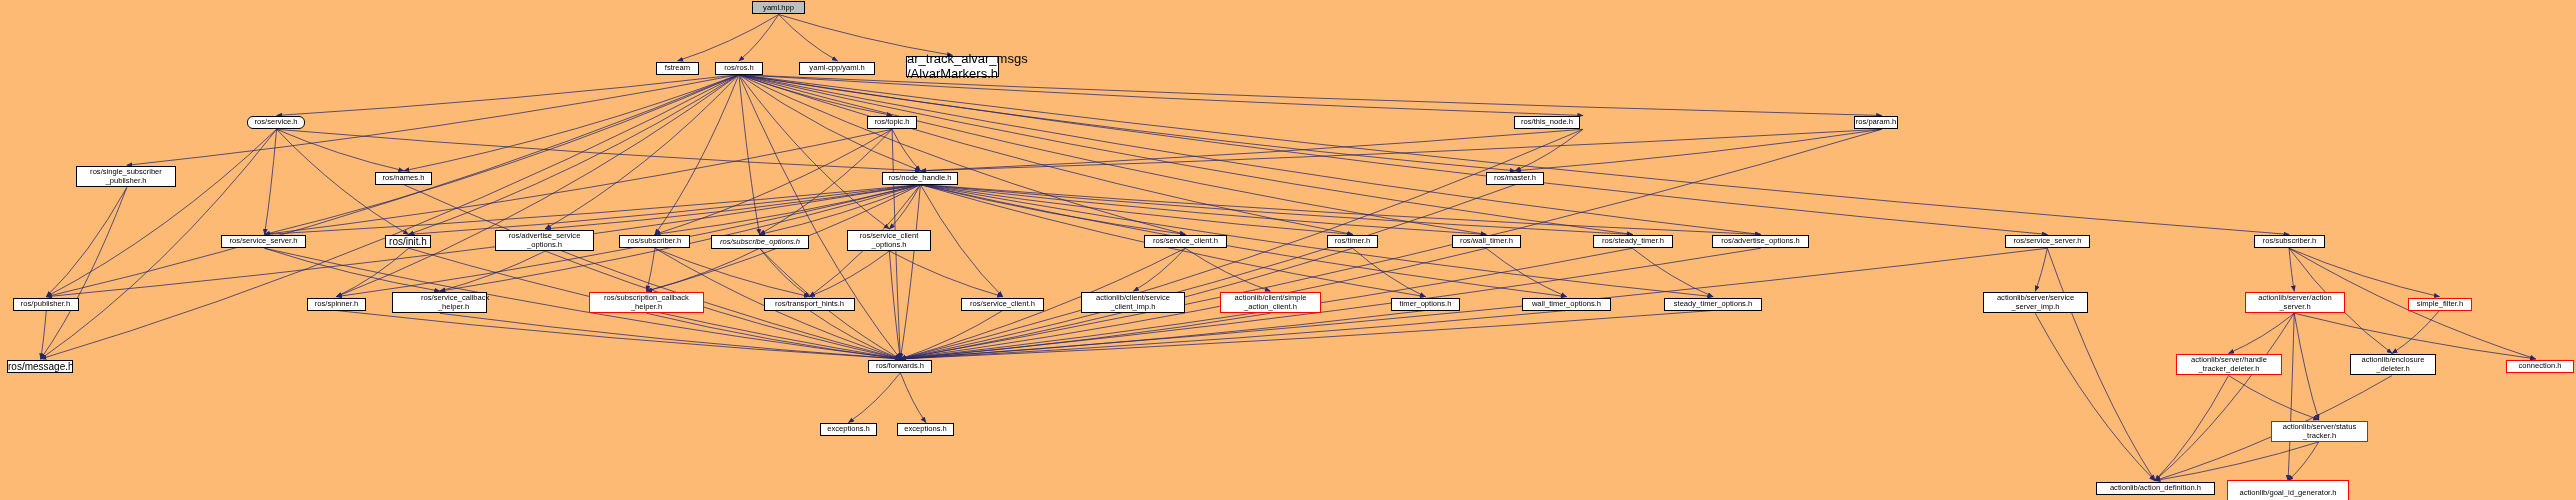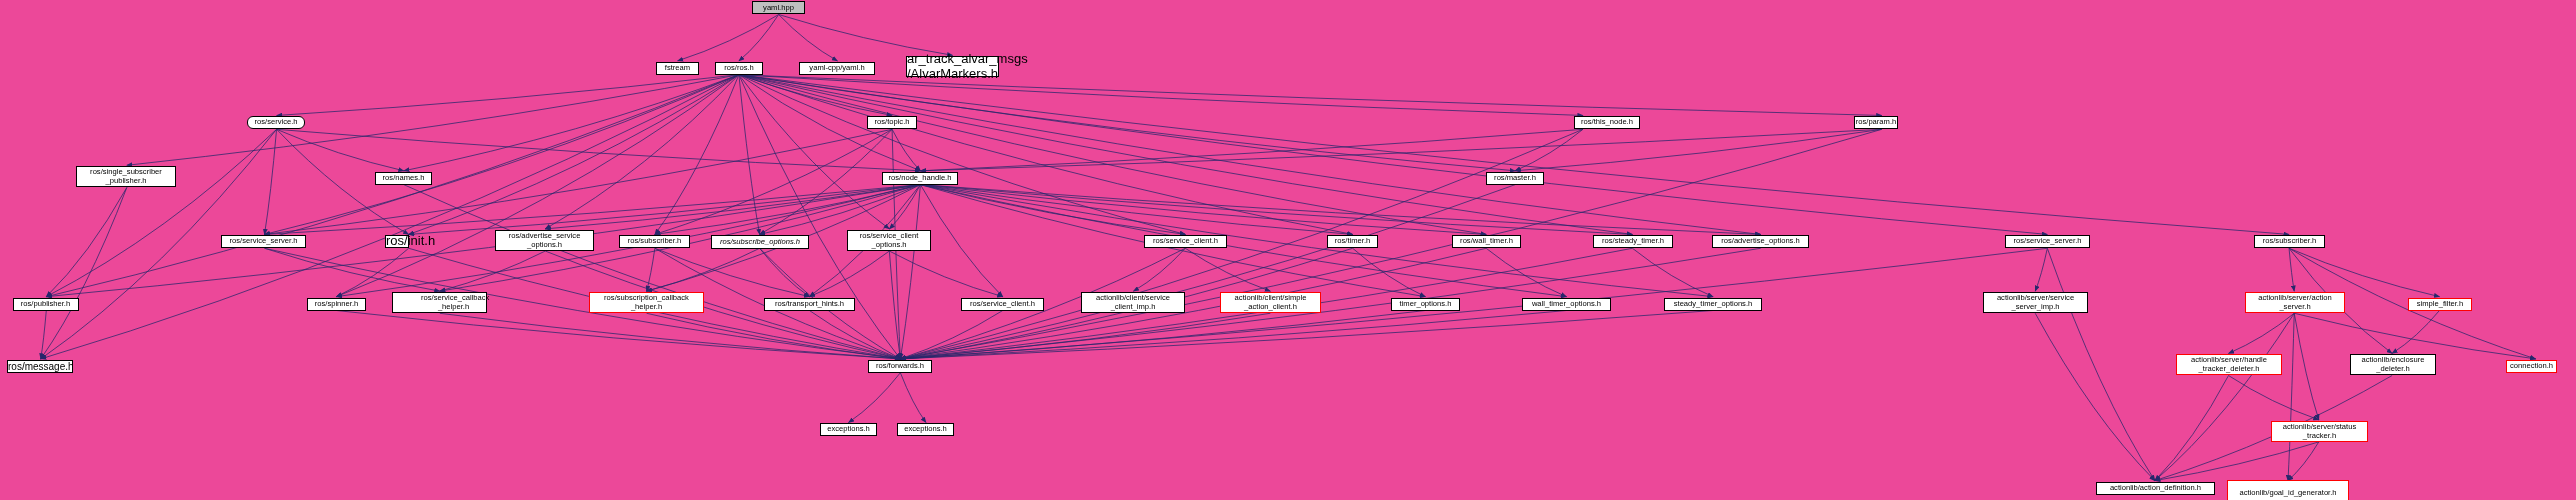--- a/index.html
+++ b/index.html
@@ -1,16 +1,16 @@
 <!DOCTYPE html>
 <html style="font-size:11px"><head>
 <meta charset="utf-8">
 <style>
   html,body{margin:0;padding:0;background:#ffffff;}
-  #canvas{position:relative;width:2576px;height:500px;background:#ec4899;
+  #canvas{position:relative;width:2576px;height:500px;background:#fdba74;
           font-family:"Liberation Sans", sans-serif;overflow:hidden;}
   svg#edges{position:absolute;left:0;top:0;width:2576px;height:500px;}
   .node{position:absolute;box-sizing:border-box;
         display:flex;align-items:center;justify-content:center;
         text-align:center;line-height:1.12;
         color:#000000;background:#ffffff;border:0.7px solid #000000;
         white-space:pre-line;}
   .node.root{background:#bfbfbf;border:0.7px solid #000000;}
   .node.red{border:0.7px solid #ff0000;}
   .node span{display:block;width:100%;padding:0 1.4px;}
@@ -157,29 +157,29 @@
   </svg>
   <div id="node-layer">
       <div class="node root" style="left: 752px; top: 1.4px; width: 53px; height: 13px; font-size: 7.6px;"><span>yaml.hpp</span></div>
       <div class="node" style="left: 656px; top: 62px; width: 43px; height: 13px; font-size: 7.6px;"><span>fstream</span></div>
       <div class="node" style="left: 715px; top: 62px; width: 48px; height: 13px; font-size: 7.6px; border-width: 1.4px;"><span>ros/ros.h</span></div>
       <div class="node" style="left: 799px; top: 62px; width: 76px; height: 13px; font-size: 7.6px;"><span>yaml-cpp/yaml.h</span></div>
       <div class="node" style="left: 906px; top: 56px; width: 93px; height: 21.4px; font-size: 13px;"><span>ar_track_alvar_msgs
 /AlvarMarkers.h</span></div>
       <div class="node" style="left: 247px; top: 116px; width: 58px; height: 13px; font-size: 7.6px; border-radius: 6px;"><span>ros/service.h</span></div>
       <div class="node" style="left: 867px; top: 116px; width: 50px; height: 13px; font-size: 7.6px;"><span>ros/topic.h</span></div>
-      <div class="node" style="left: 1574px; top: 116px; width: 66px; height: 13px; font-size: 7.6px;"><span>ros/this_node.h</span></div>
+      <div class="node" style="left: 1514px; top: 116px; width: 66px; height: 13px; font-size: 7.6px;"><span>ros/this_node.h</span></div>
       <div class="node" style="left: 1854px; top: 116px; width: 44px; height: 13px; font-size: 7.6px;"><span>ros/param.h</span></div>
       <div class="node" style="left: 76px; top: 166px; width: 100px; height: 21.4px; font-size: 7.6px;"><span>ros/single_subscriber
 _publisher.h</span></div>
       <div class="node" style="left: 375px; top: 172px; width: 57px; height: 13px; font-size: 7.6px;"><span>ros/names.h</span></div>
       <div class="node" style="left: 882px; top: 172px; width: 76px; height: 13px; font-size: 7.6px; border-width: 1.4px;"><span>ros/node_handle.h</span></div>
       <div class="node" style="left: 1486px; top: 172px; width: 58px; height: 13px; font-size: 7.6px;"><span>ros/master.h</span></div>
       <div class="node" style="left: 221px; top: 235px; width: 85px; height: 13px; font-size: 7.6px;"><span>ros/service_server.h</span></div>
-      <div class="node" style="left: 385px; top: 235px; width: 24px; height: 13px; font-size: 13px;"><span>ros/init.h</span></div>
+      <div class="node" style="left: 385px; top: 235px; width: 46px; height: 13px; font-size: 10px;"><span>ros/init.h</span></div>
       <div class="node" style="left: 495px; top: 230px; width: 99px; height: 21.4px; font-size: 7.6px;"><span>ros/advertise_service
 _options.h</span></div>
       <div class="node" style="left: 619px; top: 235px; width: 71px; height: 13px; font-size: 7.6px;"><span>ros/subscriber.h</span></div>
       <div class="node" style="left: 711px; top: 235px; width: 98px; height: 14px; font-size: 7.6px; font-style: italic;"><span>ros/subscribe_options.h</span></div>
       <div class="node" style="left: 847px; top: 230px; width: 84px; height: 21.4px; font-size: 7.6px;"><span>ros/service_client
 _options.h</span></div>
       <div class="node" style="left: 1144px; top: 235px; width: 83px; height: 13px; font-size: 7.6px;"><span>ros/service_client.h</span></div>
       <div class="node" style="left: 1327px; top: 235px; width: 51px; height: 13px; font-size: 7.6px;"><span>ros/timer.h</span></div>
       <div class="node" style="left: 1452px; top: 235px; width: 69px; height: 13px; font-size: 7.6px;"><span>ros/wall_timer.h</span></div>
       <div class="node" style="left: 1593px; top: 235px; width: 80px; height: 13px; font-size: 7.6px;"><span>ros/steady_timer.h</span></div>
@@ -205,21 +205,21 @@
 _server_imp.h</span></div>
       <div class="node red" style="left: 2245px; top: 292px; width: 100px; height: 21.4px; font-size: 7.6px;"><span>actionlib/server/action
 _server.h</span></div>
       <div class="node red" style="left: 2408px; top: 298px; width: 64px; height: 13px; font-size: 7.6px;"><span>simple_filter.h</span></div>
       <div class="node" style="left: 7px; top: 360px; width: 66px; height: 13px; font-size: 10px;"><span>ros/message.h</span></div>
       <div class="node" style="left: 868px; top: 360px; width: 64px; height: 13px; font-size: 7.6px;"><span>ros/forwards.h</span></div>
       <div class="node red" style="left: 2176px; top: 354px; width: 106px; height: 21.4px; font-size: 7.6px;"><span>actionlib/server/handle
 _tracker_deleter.h</span></div>
       <div class="node" style="left: 2350px; top: 354px; width: 86px; height: 21.4px; font-size: 7.6px;"><span>actionlib/enclosure
 _deleter.h</span></div>
-      <div class="node red" style="left: 2506px; top: 360px; width: 51px; height: 13px; font-size: 7.6px;"><span>connection.h</span></div>
+      <div class="node red" style="left: 2506px; top: 360px; width: 68px; height: 13px; font-size: 7.6px;"><span>connection.h</span></div>
       <div class="node red" style="left: 2271px; top: 421px; width: 97px; height: 21.4px; font-size: 7.6px;"><span>actionlib/server/status
 _tracker.h</span></div>
       <div class="node" style="left: 820px; top: 423px; width: 57px; height: 13px; font-size: 7.6px;"><span>exceptions.h</span></div>
       <div class="node" style="left: 897px; top: 423px; width: 57px; height: 13px; font-size: 7.6px;"><span>exceptions.h</span></div>
       <div class="node" style="left: 2096px; top: 482px; width: 119px; height: 13px; font-size: 7.6px; border-width: 1.4px;"><span>actionlib/action_definition.h</span></div>
       <div class="node red" style="left: 2227px; top: 480px; width: 122px; height: 27px; font-size: 7.6px;"><span>actionlib/goal_id_generator.h</span></div>
     </div>
 </div>
 
 

